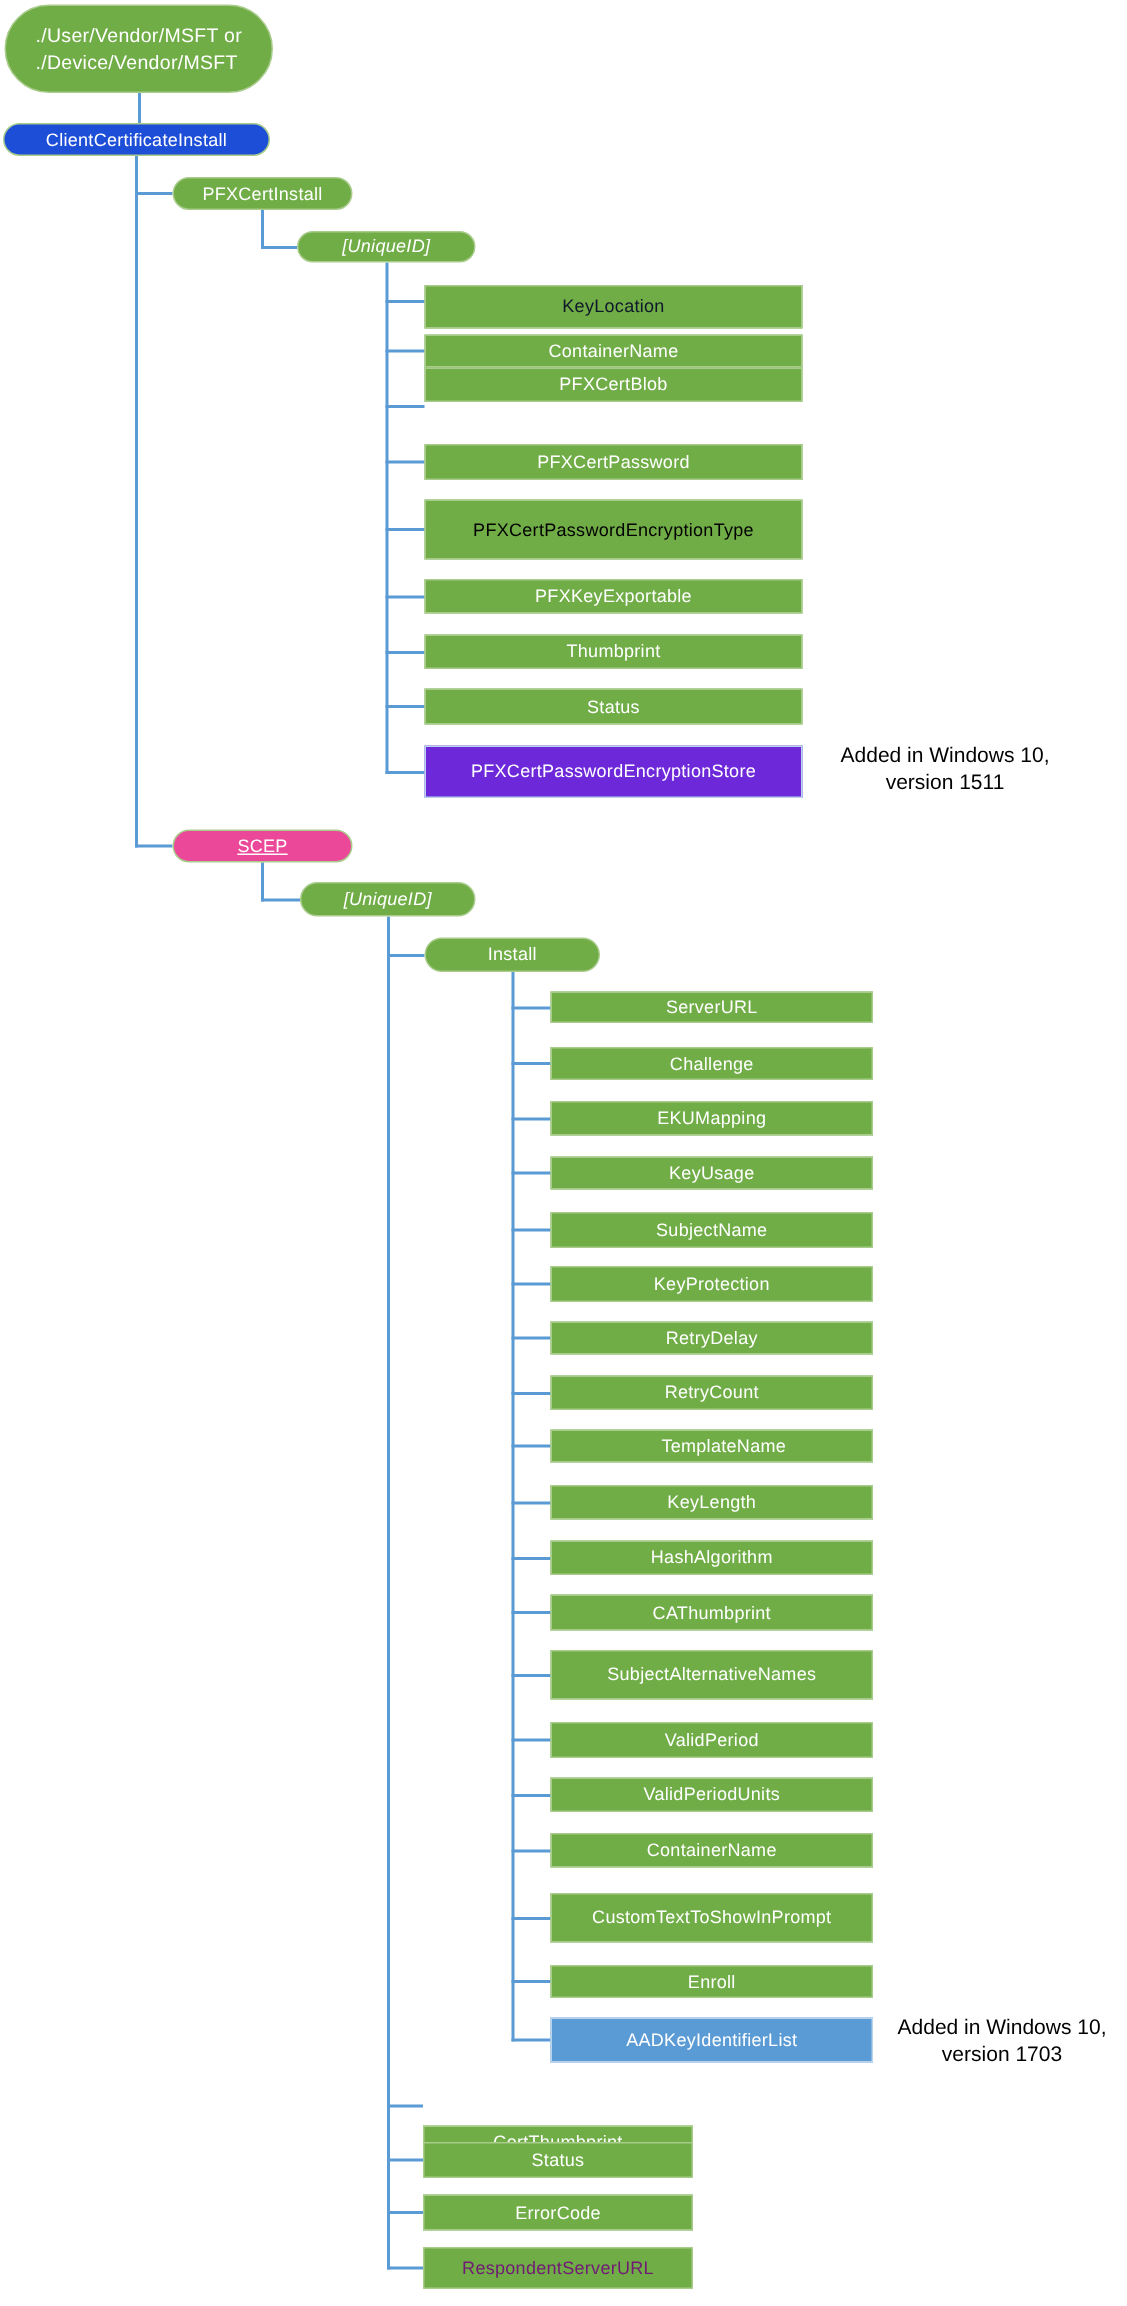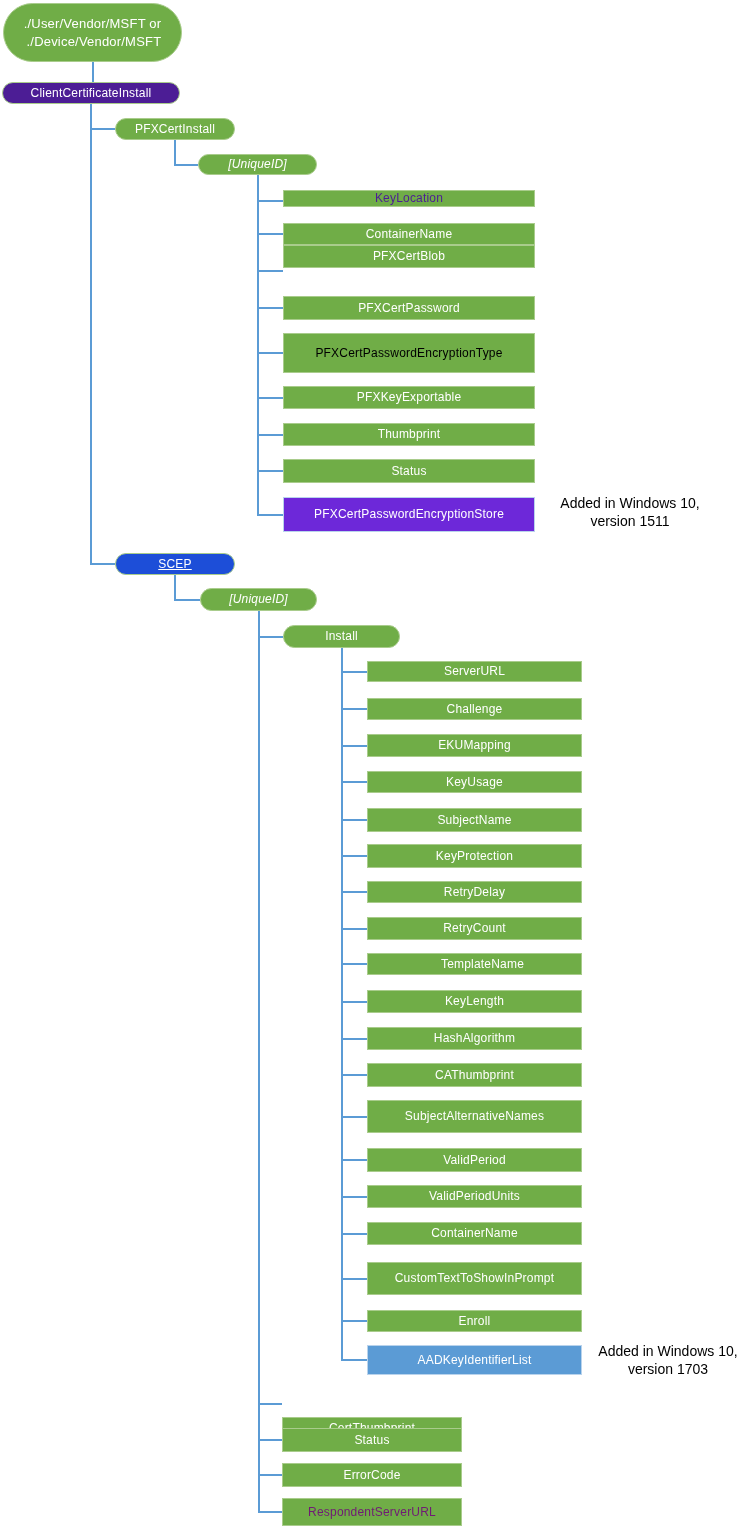--- a/index.html
+++ b/index.html
@@ -17,21 +17,21 @@
   }
   .node {
     position: absolute;
     box-sizing: border-box;
     display: flex;
     align-items: center;
     justify-content: center;
     color: #ffffff;
     font-size: 12px;
     letter-spacing: 0.2px;
-    text-align: right;
+    text-align: left;
     line-height: 1.35;
     white-space: pre-line;
   }
   .node.green {
     background: #70AD47;
     border: 1px solid #A9CC8C;
   }
   .node.blue {
     background: #5B9BD5;
     border: 1px solid #B9D3EC;
@@ -96,33 +96,33 @@
     <div class="conn" style="left: 341px; top: 1074px; width: 26px; height: 2px; background: rgb(91, 155, 213);"></div>
     <div class="conn" style="left: 341px; top: 1116px; width: 26px; height: 2px; background: rgb(91, 155, 213);"></div>
     <div class="conn" style="left: 341px; top: 1159px; width: 26px; height: 2px; background: rgb(91, 155, 213);"></div>
     <div class="conn" style="left: 341px; top: 1196px; width: 26px; height: 2px; background: rgb(91, 155, 213);"></div>
     <div class="conn" style="left: 341px; top: 1233px; width: 26px; height: 2px; background: rgb(91, 155, 213);"></div>
     <div class="conn" style="left: 341px; top: 1278px; width: 26px; height: 2px; background: rgb(91, 155, 213);"></div>
     <div class="conn" style="left: 341px; top: 1320px; width: 26px; height: 2px; background: rgb(91, 155, 213);"></div>
     <div class="conn" style="left: 341px; top: 1359px; width: 26px; height: 2px; background: rgb(91, 155, 213);"></div>
     <div class="node ellipse green" style="left: 3px; top: 3px; width: 179px; height: 59px; background: rgb(112, 173, 71); border-color: rgb(169, 204, 140); color: rgb(255, 255, 255);">./User/Vendor/MSFT or
 ./Device/Vendor/MSFT</div>
-    <div class="node pill green" style="left: 2px; top: 82px; width: 178px; height: 22px; background: #4c1d95; border-color: rgb(169, 204, 140); color: rgb(255, 255, 255);">ClientCertificateInstall</div>
+    <div class="node pill green" style="left: 2px; top: 82px; width: 178px; height: 22px; background: #1d4ed8; border-color: rgb(169, 204, 140); color: rgb(255, 255, 255);">ClientCertificateInstall</div>
     <div class="node pill green" style="left: 115px; top: 118px; width: 120px; height: 22px; background: rgb(112, 173, 71); border-color: rgb(169, 204, 140); color: rgb(255, 255, 255);">PFXCertInstall</div>
     <div class="node pill green italic" style="left: 198px; top: 154px; width: 119px; height: 21px; background: rgb(112, 173, 71); border-color: rgb(169, 204, 140); color: rgb(255, 255, 255);">[UniqueID]</div>
-    <div class="node rect green" style="left: 283px; top: 190px; width: 252px; height: 17px; background: rgb(112, 173, 71); border-color: rgb(169, 204, 140); color: #4c1d95;">KeyLocation</div>
+    <div class="node rect green" style="left: 283px; top: 190px; width: 252px; height: 29px; background: rgb(112, 173, 71); border-color: rgb(169, 204, 140); color: #0f172a;">KeyLocation</div>
     <div class="node rect green" style="left: 283px; top: 223px; width: 252px; height: 22px; background: rgb(112, 173, 71); border-color: rgb(169, 204, 140); color: rgb(255, 255, 255);">ContainerName</div>
     <div class="node rect green" style="left: 283px; top: 245px; width: 252px; height: 23px; background: rgb(112, 173, 71); border-color: rgb(169, 204, 140); color: rgb(255, 255, 255);">PFXCertBlob</div>
     <div class="node rect green" style="left: 283px; top: 296px; width: 252px; height: 24px; background: rgb(112, 173, 71); border-color: rgb(169, 204, 140); color: rgb(255, 255, 255);">PFXCertPassword</div>
     <div class="node rect green" style="left: 283px; top: 333px; width: 252px; height: 40px; background: rgb(112, 173, 71); border-color: rgb(169, 204, 140); color: #000000;">PFXCertPasswordEncryptionType</div>
     <div class="node rect green" style="left: 283px; top: 386px; width: 252px; height: 23px; background: rgb(112, 173, 71); border-color: rgb(169, 204, 140); color: rgb(255, 255, 255);">PFXKeyExportable</div>
     <div class="node rect green" style="left: 283px; top: 423px; width: 252px; height: 23px; background: rgb(112, 173, 71); border-color: rgb(169, 204, 140); color: rgb(255, 255, 255);">Thumbprint</div>
     <div class="node rect green" style="left: 283px; top: 459px; width: 252px; height: 24px; background: rgb(112, 173, 71); border-color: rgb(169, 204, 140); color: rgb(255, 255, 255);">Status</div>
     <div class="node rect blue" style="left: 283px; top: 497px; width: 252px; height: 35px; background: #6d28d9; border-color: rgb(185, 211, 236); color: rgb(255, 255, 255);">PFXCertPasswordEncryptionStore</div>
-    <div class="node pill green" style="left: 115px; top: 553px; width: 120px; height: 22px; background: #1d4ed8; border-color: rgb(169, 204, 140); color: rgb(255, 255, 255); text-decoration: underline;">SCEP</div>
+    <div class="node pill green" style="left: 115px; top: 553px; width: 120px; height: 22px; background: #ec4899; border-color: rgb(169, 204, 140); color: rgb(255, 255, 255); text-decoration: underline;">SCEP</div>
     <div class="node pill green italic" style="left: 200px; top: 588px; width: 117px; height: 23px; background: rgb(112, 173, 71); border-color: rgb(169, 204, 140); color: rgb(255, 255, 255);">[UniqueID]</div>
     <div class="node pill green" style="left: 283px; top: 625px; width: 117px; height: 23px; background: rgb(112, 173, 71); border-color: rgb(169, 204, 140); color: rgb(255, 255, 255);">Install</div>
     <div class="node rect green" style="left: 367px; top: 661px; width: 215px; height: 21px; background: rgb(112, 173, 71); border-color: rgb(169, 204, 140); color: rgb(255, 255, 255);">ServerURL</div>
     <div class="node rect green" style="left: 367px; top: 698px; width: 215px; height: 22px; background: rgb(112, 173, 71); border-color: rgb(169, 204, 140); color: rgb(255, 255, 255);">Challenge</div>
     <div class="node rect green" style="left: 367px; top: 734px; width: 215px; height: 23px; background: rgb(112, 173, 71); border-color: rgb(169, 204, 140); color: rgb(255, 255, 255);">EKUMapping</div>
     <div class="node rect green" style="left: 367px; top: 771px; width: 215px; height: 22px; background: rgb(112, 173, 71); border-color: rgb(169, 204, 140); color: rgb(255, 255, 255);">KeyUsage</div>
     <div class="node rect green" style="left: 367px; top: 808px; width: 215px; height: 24px; background: rgb(112, 173, 71); border-color: rgb(169, 204, 140); color: rgb(255, 255, 255);">SubjectName</div>
     <div class="node rect green" style="left: 367px; top: 844px; width: 215px; height: 24px; background: rgb(112, 173, 71); border-color: rgb(169, 204, 140); color: rgb(255, 255, 255);">KeyProtection</div>
     <div class="node rect green" style="left: 367px; top: 881px; width: 215px; height: 22px; background: rgb(112, 173, 71); border-color: rgb(169, 204, 140); color: rgb(255, 255, 255);">RetryDelay</div>
     <div class="node rect green" style="left: 367px; top: 917px; width: 215px; height: 23px; background: rgb(112, 173, 71); border-color: rgb(169, 204, 140); color: rgb(255, 255, 255);">RetryCount</div>

